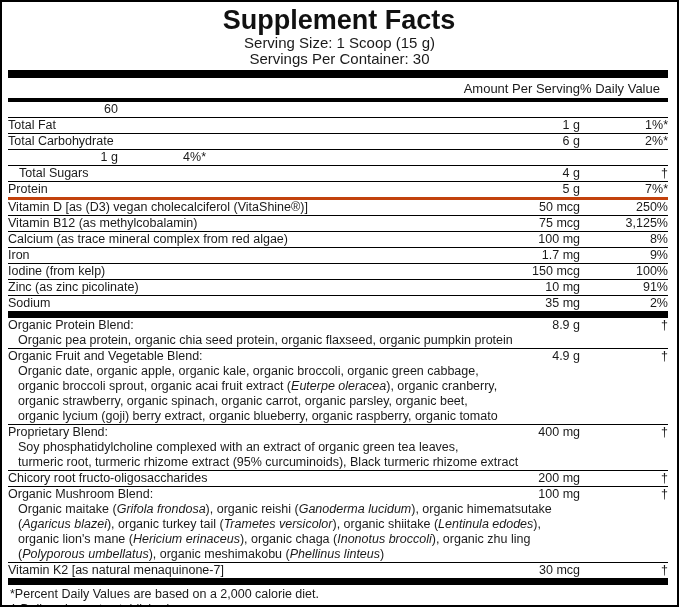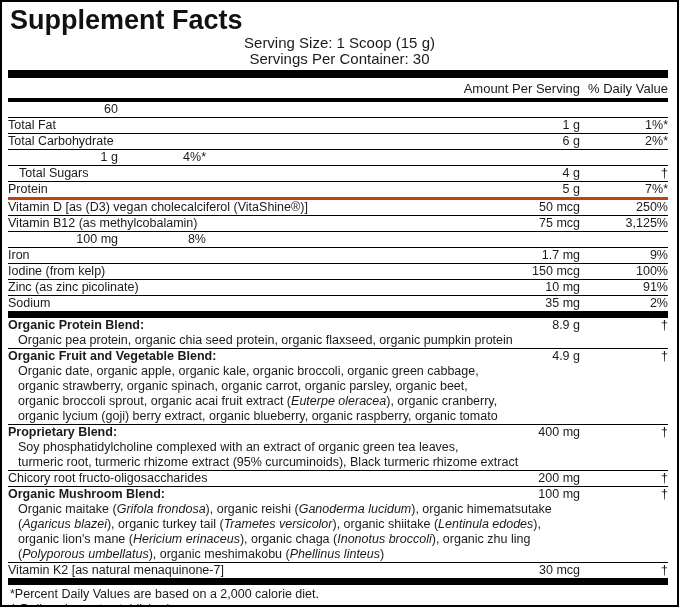--- a/index.html
+++ b/index.html
@@ -4,37 +4,37 @@
 <style>
   html,body{margin:0;padding:0;background:#fff;}
   .label{
     width:679px;height:607px;box-sizing:border-box;
     border:2px solid #000;background:#fff;overflow:hidden;
     font-family:"Liberation Sans",sans-serif;color:#1a1a1a;
   }
   .inner{padding:0 9px 0 6px;}
   .title{
     font-size:27px;font-weight:bold;line-height:30px;
-    padding:3px 0 0 2px;color:#111;letter-spacing:0;
+    padding:3px 0 0 2px;color:#111;letter-spacing:0;text-align:center;
   }
   .serving{font-size:15px;line-height:16px;padding-left:3px;text-align:center;}
   .bar{background:#000;}
   .bar.thick{height:8px;margin-top:3px;}
   .bar.medium{height:4px;}
   .head-row{display:flex;font-size:13px;line-height:19px;padding-top:1px;}
   .head-row .spacer{flex:1;}
   .head-amt{width:120px;text-align:right;}
-  .head-dv{width:88px;text-align:right;}
+  .head-dv{width:88px;}
   .trow{font-size:12.5px;}
   .sep-thin{border-bottom:1px solid #000;}
   .sep-medium{border-bottom:3px solid #c2410c;}
   .sep-thick{border-bottom:7px solid #000;}
   .row-line{display:flex;line-height:15px;}
   .row-line .name{flex:1;white-space:nowrap;}
-  .row-line .name.b{font-weight:bold;}
+  .row-line .name.b{font-weight:normal;}
   .row-line .name.ind{padding-left:11px;}
   .amt{width:110px;text-align:right;}
   .dv{width:88px;text-align:right;}
   .subline{line-height:15px;padding-left:10px;white-space:nowrap;}
   .it{font-style:italic;}
   .footnotes{font-size:12.5px;line-height:15px;padding:2px 0 0 2px;}
 </style>
 </head>
 <body>
 
@@ -104,20 +104,21 @@
         </div>
         <div class="trow sep-thin">
           <div class="row-line">
             <span class="name"><span>Vitamin B12 (as methylcobalamin)</span></span>
             <span class="amt">75 mcg</span>
             <span class="dv">3,125%</span>
           </div>
         </div>
         <div class="trow sep-thin">
           <div class="row-line">
+            <span class="name"><span>Calcium (as trace mineral complex from red algae)</span></span>
             <span class="amt">100 mg</span>
             <span class="dv">8%</span>
           </div>
         </div>
         <div class="trow sep-thin">
           <div class="row-line">
             <span class="name"><span>Iron</span></span>
             <span class="amt">1.7 mg</span>
             <span class="dv">9%</span>
           </div>
@@ -151,22 +152,22 @@
           </div>
           <div class="subline"><span>Organic pea protein, organic chia seed protein, organic flaxseed, organic pumpkin protein</span></div>
         </div>
         <div class="trow sep-thin">
           <div class="row-line">
             <span class="name b"><span>Organic Fruit and Vegetable Blend:</span></span>
             <span class="amt">4.9 g</span>
             <span class="dv">†</span>
           </div>
           <div class="subline"><span>Organic date, organic apple, organic kale, organic broccoli, organic green cabbage,</span></div>
+          <div class="subline"><span>organic broccoli sprout, organic acai fruit extract (</span><span class="it">Euterpe oleracea</span><span>), organic cranberry,</span></div>
           <div class="subline"><span>organic strawberry, organic spinach, organic carrot, organic parsley, organic beet,</span></div>
-          <div class="subline"><span>organic broccoli sprout, organic acai fruit extract (</span><span class="it">Euterpe oleracea</span><span>), organic cranberry,</span></div>
           <div class="subline"><span>organic lycium (goji) berry extract, organic blueberry, organic raspberry, organic tomato</span></div>
         </div>
         <div class="trow sep-thin">
           <div class="row-line">
             <span class="name b"><span>Proprietary Blend:</span></span>
             <span class="amt">400 mg</span>
             <span class="dv">†</span>
           </div>
           <div class="subline"><span>Soy phosphatidylcholine complexed with an extract of organic green tea leaves,</span></div>
           <div class="subline"><span>turmeric root, turmeric rhizome extract (95% curcuminoids), Black turmeric rhizome extract</span></div>

